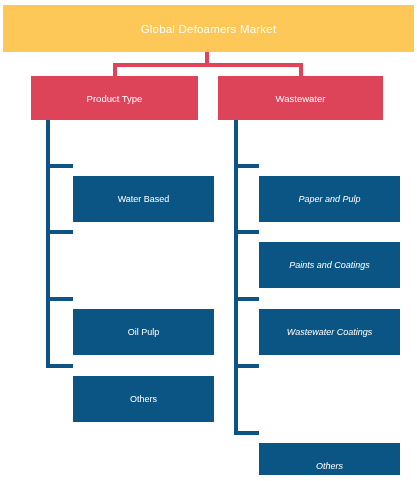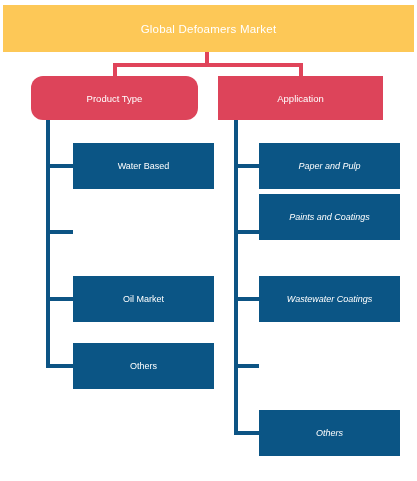--- a/index.html
+++ b/index.html
@@ -75,21 +75,21 @@
   .cat-node {
     position: absolute;
     top: 76px;
     height: 44px;
     background: #dd445a;
     display: flex;
     align-items: center;
     justify-content: center;
     box-sizing: border-box;
   }
-  .cat-node.left  { left: 31px;  width: 167px; border-radius: 12px; }
+  .cat-node.left  { left: 31px;  width: 167px; }
   .cat-node.right { left: 218px; width: 165px; }
   .cat-label {
     color: #ffffff;
     font-size: 9.5px;
     white-space: nowrap;
   }
 
   
   .trunk {
     position: absolute;
@@ -110,20 +110,21 @@
 
   
   .leaf-node {
     position: absolute;
     height: 46px;
     background: #0b5585;
     display: flex;
     align-items: center;
     justify-content: center;
     box-sizing: border-box;
+    margin-top: 33px;
   }
   .leaf-node.left  { left: 73px;  width: 141px; }
   .leaf-node.right { left: 259px; width: 141px; font-style: italic; }
   .leaf-label {
     color: #ffffff;
     font-size: 9px;
     white-space: nowrap;
     text-align: center;
   }
 </style>
@@ -139,50 +140,50 @@
   <div class="red-stem"></div>
   <div class="red-hbar"></div>
   <div class="red-drop-left"></div>
   <div class="red-drop-right"></div>
 
   <div class="cat-node left">
     <span class="cat-label">Product Type</span>
   </div>
 
   <div class="cat-node right">
-    <span class="cat-label">Application</span>
+    <span class="cat-label">Wastewater</span>
   </div>
 
   <div class="trunk left"></div>
   <div class="stub left" style="top:164px"></div>
   <div class="stub left" style="top:230px"></div>
   <div class="stub left" style="top:297px"></div>
   <div class="stub left" style="top:364px"></div>
 
   <div class="leaf-node left" style="top:143px">
     <span class="leaf-label">Water Based</span>
   </div>
   <div class="leaf-node left" style="top:276px">
-    <span class="leaf-label">Oil Market</span>
+    <span class="leaf-label">Oil Pulp</span>
   </div>
   <div class="leaf-node left" style="top:343px">
     <span class="leaf-label">Others</span>
   </div>
 
   <div class="trunk right"></div>
   <div class="stub right" style="top:164px"></div>
   <div class="stub right" style="top:230px"></div>
   <div class="stub right" style="top:297px"></div>
   <div class="stub right" style="top:364px"></div>
   <div class="stub right" style="top:431px"></div>
 
   <div class="leaf-node right" style="top:143px">
     <span class="leaf-label">Paper and Pulp</span>
   </div>
-  <div class="leaf-node right" style="top:194px">
+  <div class="leaf-node right" style="top:209px">
     <span class="leaf-label">Paints and Coatings</span>
   </div>
   <div class="leaf-node right" style="top:276px">
     <span class="leaf-label">Wastewater Coatings</span>
   </div>
   <div class="leaf-node right" style="top:410px">
     <span class="leaf-label">Others</span>
   </div>
 
 </div>

